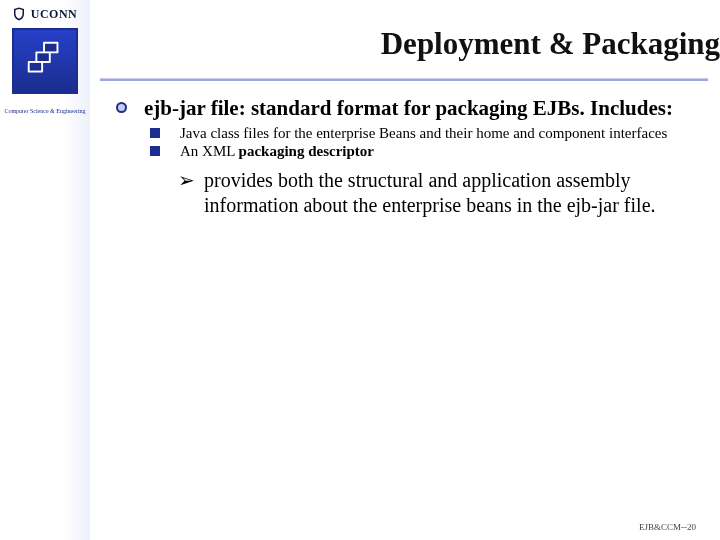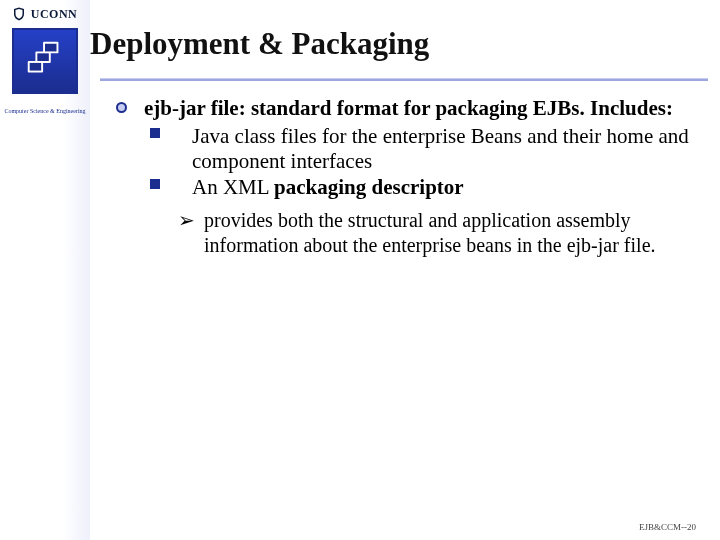--- a/index.html
+++ b/index.html
@@ -48,22 +48,22 @@
     transform:translateX(-50%);
     font-size:6px;
     color:#1b2d8f;
     white-space:nowrap;
     font-family: Georgia, serif;
   }
   .slide-title {
     position:absolute;
     top: 26px;
     left: 90px;
-    right: 16px;
-    text-align: left;
+    right: 0;
+    text-align: right;
     font-size: 31px;
     color: #111;
     font-family: "Times New Roman", serif;
   }
   .rule {
     position:absolute;
     top: 78px;
     left: 100px;
     right: 12px;
     height: 3px;
@@ -88,23 +88,23 @@
     width:14px; flex:0 0 14px; margin-top:6px;
   }
   .lvl1 .bullet span{
     display:block; width:11px; height:11px;
     border-radius:50%;
     border:2px solid #1b2d8f;
     background: #c7cdf0;
   }
   .lvl2 {
     display:flex;
-    gap:28px;
+    gap:16px;
     margin-left: 34px;
-    font-size: 21px;
+    font-size: 15px;
   }
   .lvl2 .bullet{
     width:14px; flex:0 0 14px;
     margin-top:4px;
   }
   .lvl2 .bullet span{
     display:block; width:10px; height:10px;
     background:#1b2d8f;
   }
   .lvl3 {

